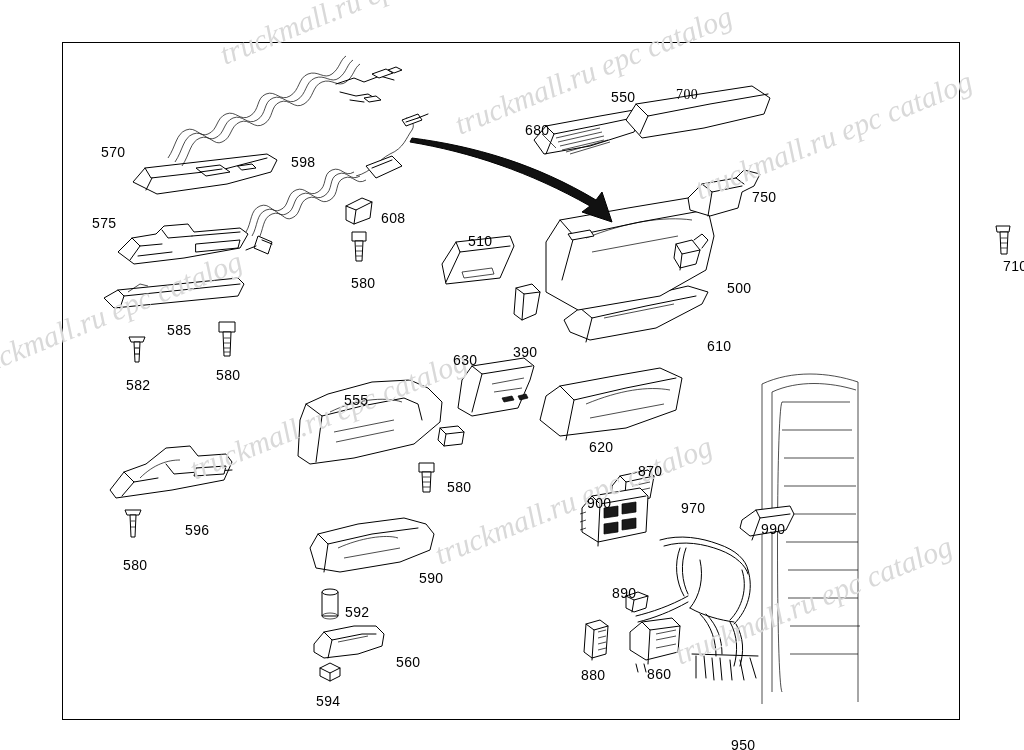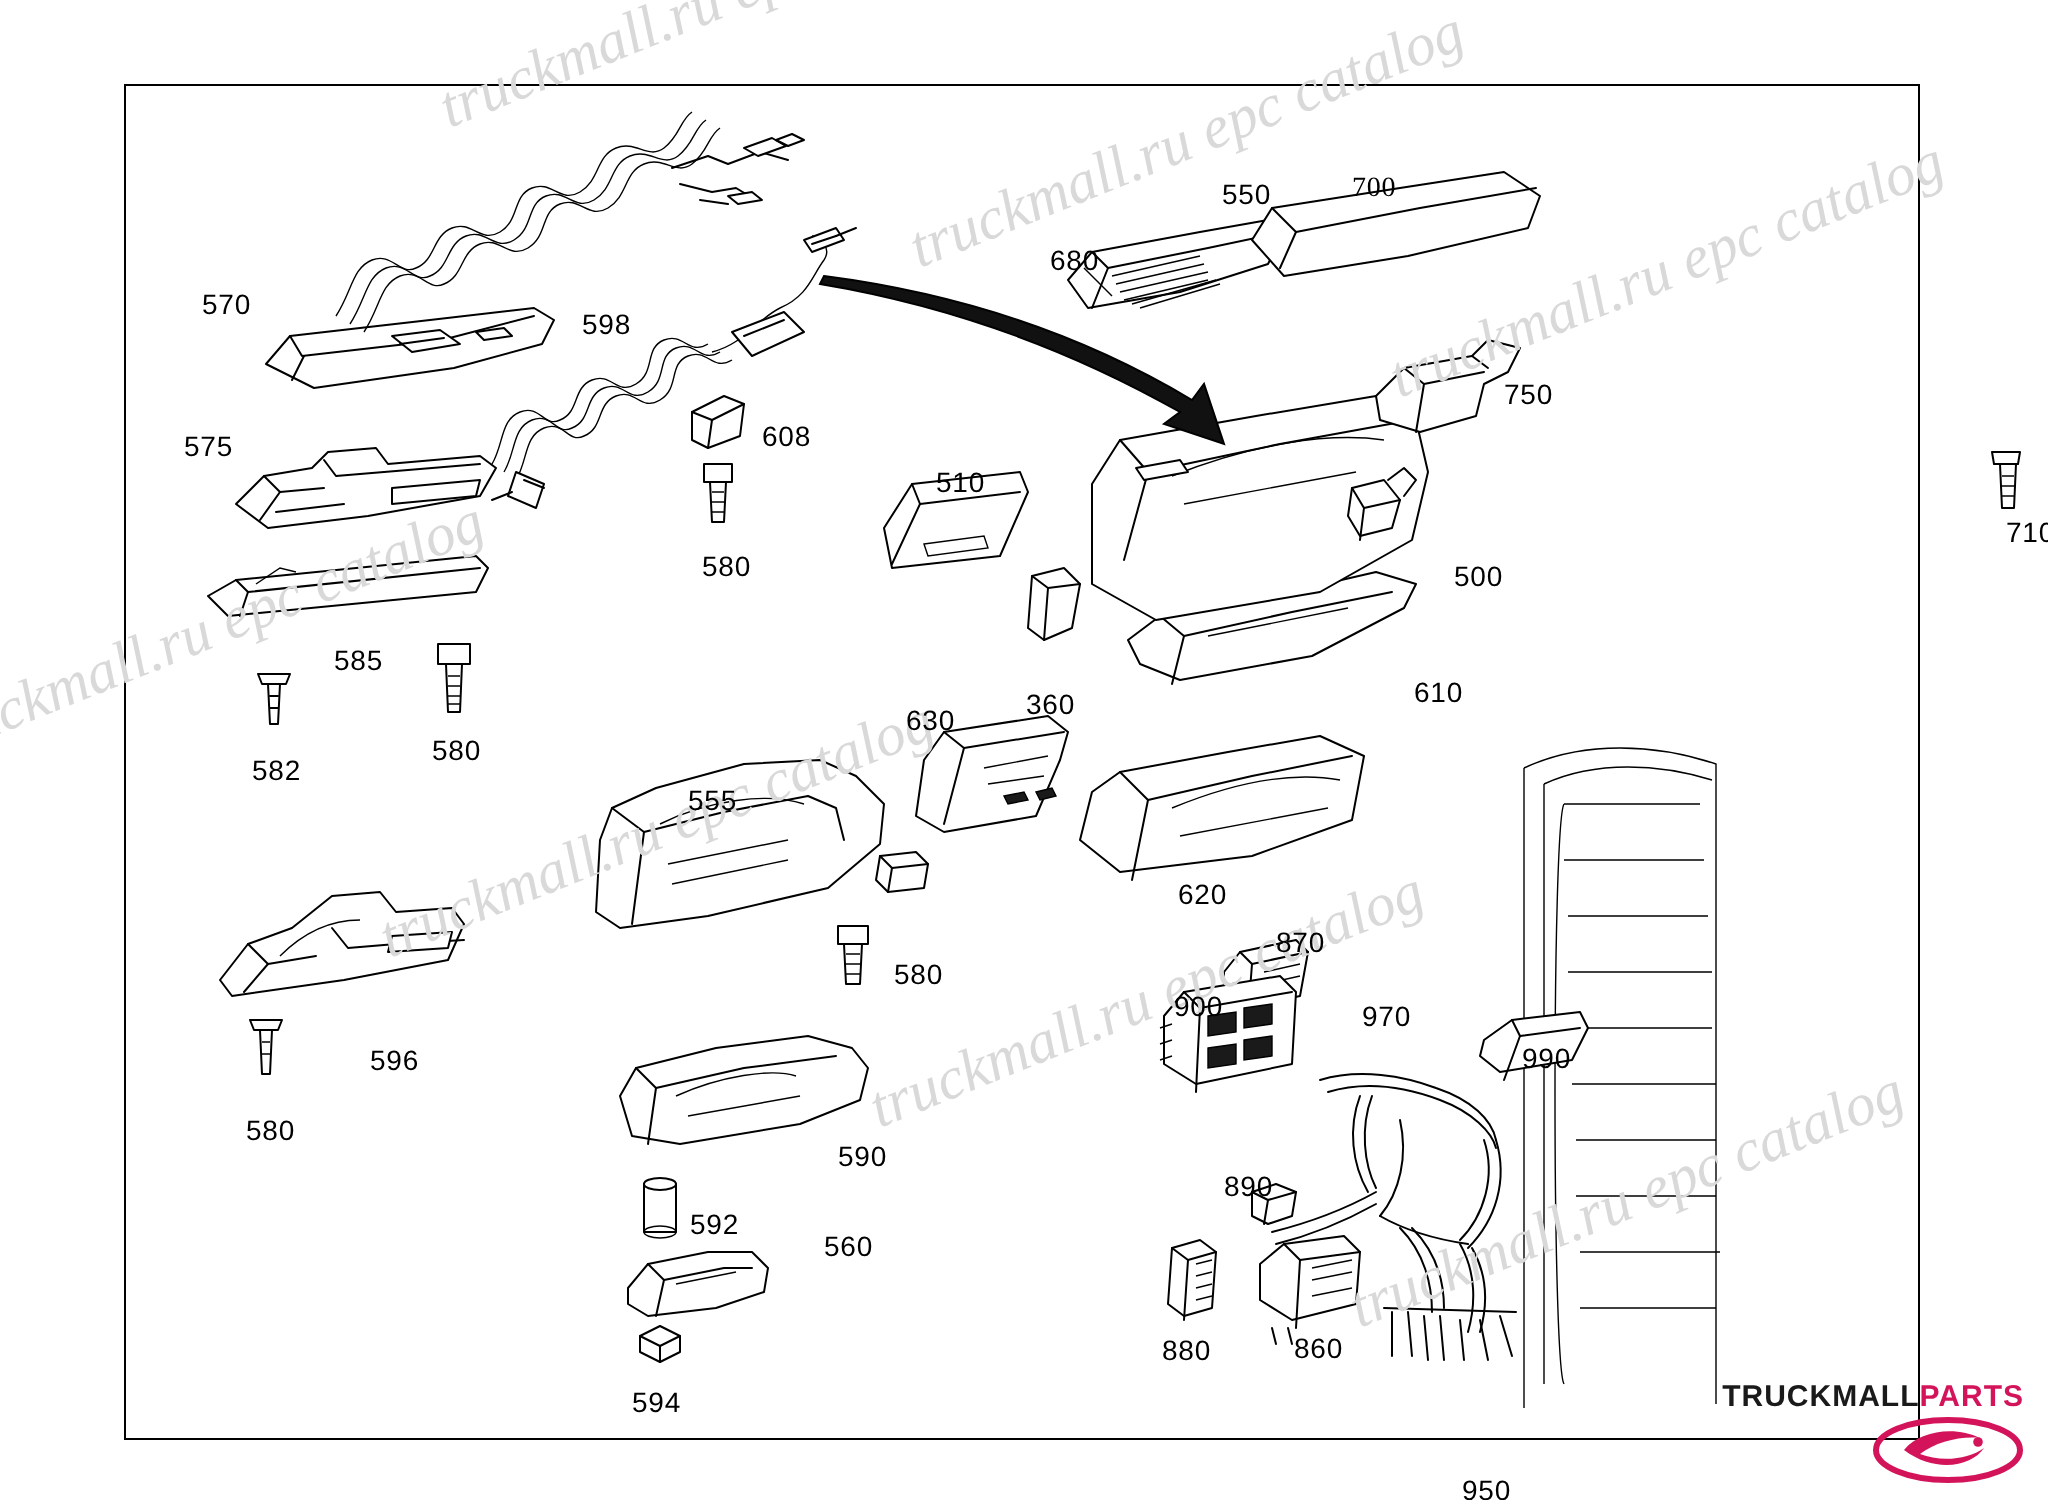--- a/index.html
+++ b/index.html
@@ -448,50 +448,42 @@
   <div class="labels">
     <div class="lbl" style="left:101px; top:144px;">570</div>
     <div class="lbl" style="left:291px; top:154px;">598</div>
     <div class="lbl" style="left:92px;  top:215px;">575</div>
     <div class="lbl" style="left:381px; top:210px;">608</div>
     <div class="lbl" style="left:351px; top:275px;">580</div>
     <div class="lbl" style="left:167px; top:322px;">585</div>
     <div class="lbl" style="left:126px; top:377px;">582</div>
     <div class="lbl" style="left:216px; top:367px;">580</div>
     <div class="lbl" style="left:468px; top:233px;">510</div>
-    <div class="lbl" style="left:513px; top:344px;">360</div>
+    <div class="lbl" style="left:513px; top:344px;">390</div>
     <div class="lbl" style="left:453px; top:352px;">630</div>
     <div class="lbl" style="left:344px; top:392px;">555</div>
     <div class="lbl" style="left:447px; top:479px;">580</div>
     <div class="lbl" style="left:185px; top:522px;">596</div>
     <div class="lbl" style="left:123px; top:557px;">580</div>
     <div class="lbl" style="left:419px; top:570px;">590</div>
     <div class="lbl" style="left:345px; top:604px;">592</div>
-    <div class="lbl" style="left:396px; top:615px;margin-left:16px;">560</div>
+    <div class="lbl" style="left:396px; top:654px;">560</div>
     <div class="lbl" style="left:316px; top:693px;">594</div>
     <div class="lbl" style="left:589px; top:439px;">620</div>
     <div class="lbl" style="left:707px; top:338px;">610</div>
     <div class="lbl" style="left:727px; top:280px;">500</div>
     <div class="lbl" style="left:580px; top:89px;margin-left:31px;">550</div>
     <div class="lbl" style="left:676px; top:87px;font-family:Liberation Serif, serif;">700</div>
     <div class="lbl" style="left:525px; top:122px;">680</div>
     <div class="lbl" style="left:752px; top:189px;">750</div>
     <div class="lbl" style="left:1003px; top:258px;">710</div>
     <div class="lbl" style="left:638px; top:463px;">870</div>
     <div class="lbl" style="left:561px; top:495px;margin-left:26px;">900</div>
     <div class="lbl" style="left:681px; top:500px;">970</div>
     <div class="lbl" style="left:761px; top:521px;">990</div>
     <div class="lbl" style="left:612px; top:585px;">890</div>
     <div class="lbl" style="left:581px; top:667px;">880</div>
     <div class="lbl" style="left:647px; top:666px;">860</div>
     <div class="lbl" style="left:731px; top:699px;margin-top:38px;">950</div>
   </div>
 
-  <div class="logo">
-    <div class="logo-text"><span>TRUCKMALL</span><span class="accent">PARTS</span></div>
-    <svg class="logo-mark" viewBox="0 0 80 34">
-      <ellipse cx="40" cy="17" rx="36" ry="15" fill="none" stroke="#d4145a" stroke-width="3"></ellipse>
-      <path d="M18 17 c8 -10 26 -12 38 -6 c-10 -1 -22 2 -30 8 c10 4 24 3 32 -3 c-6 9 -24 13 -40 1 z" fill="#d4145a"></path>
-      <circle cx="55" cy="13" r="2.4" fill="#d4145a"></circle>
-    </svg>
-  </div>
 
 </div>
 
 </body></html>

